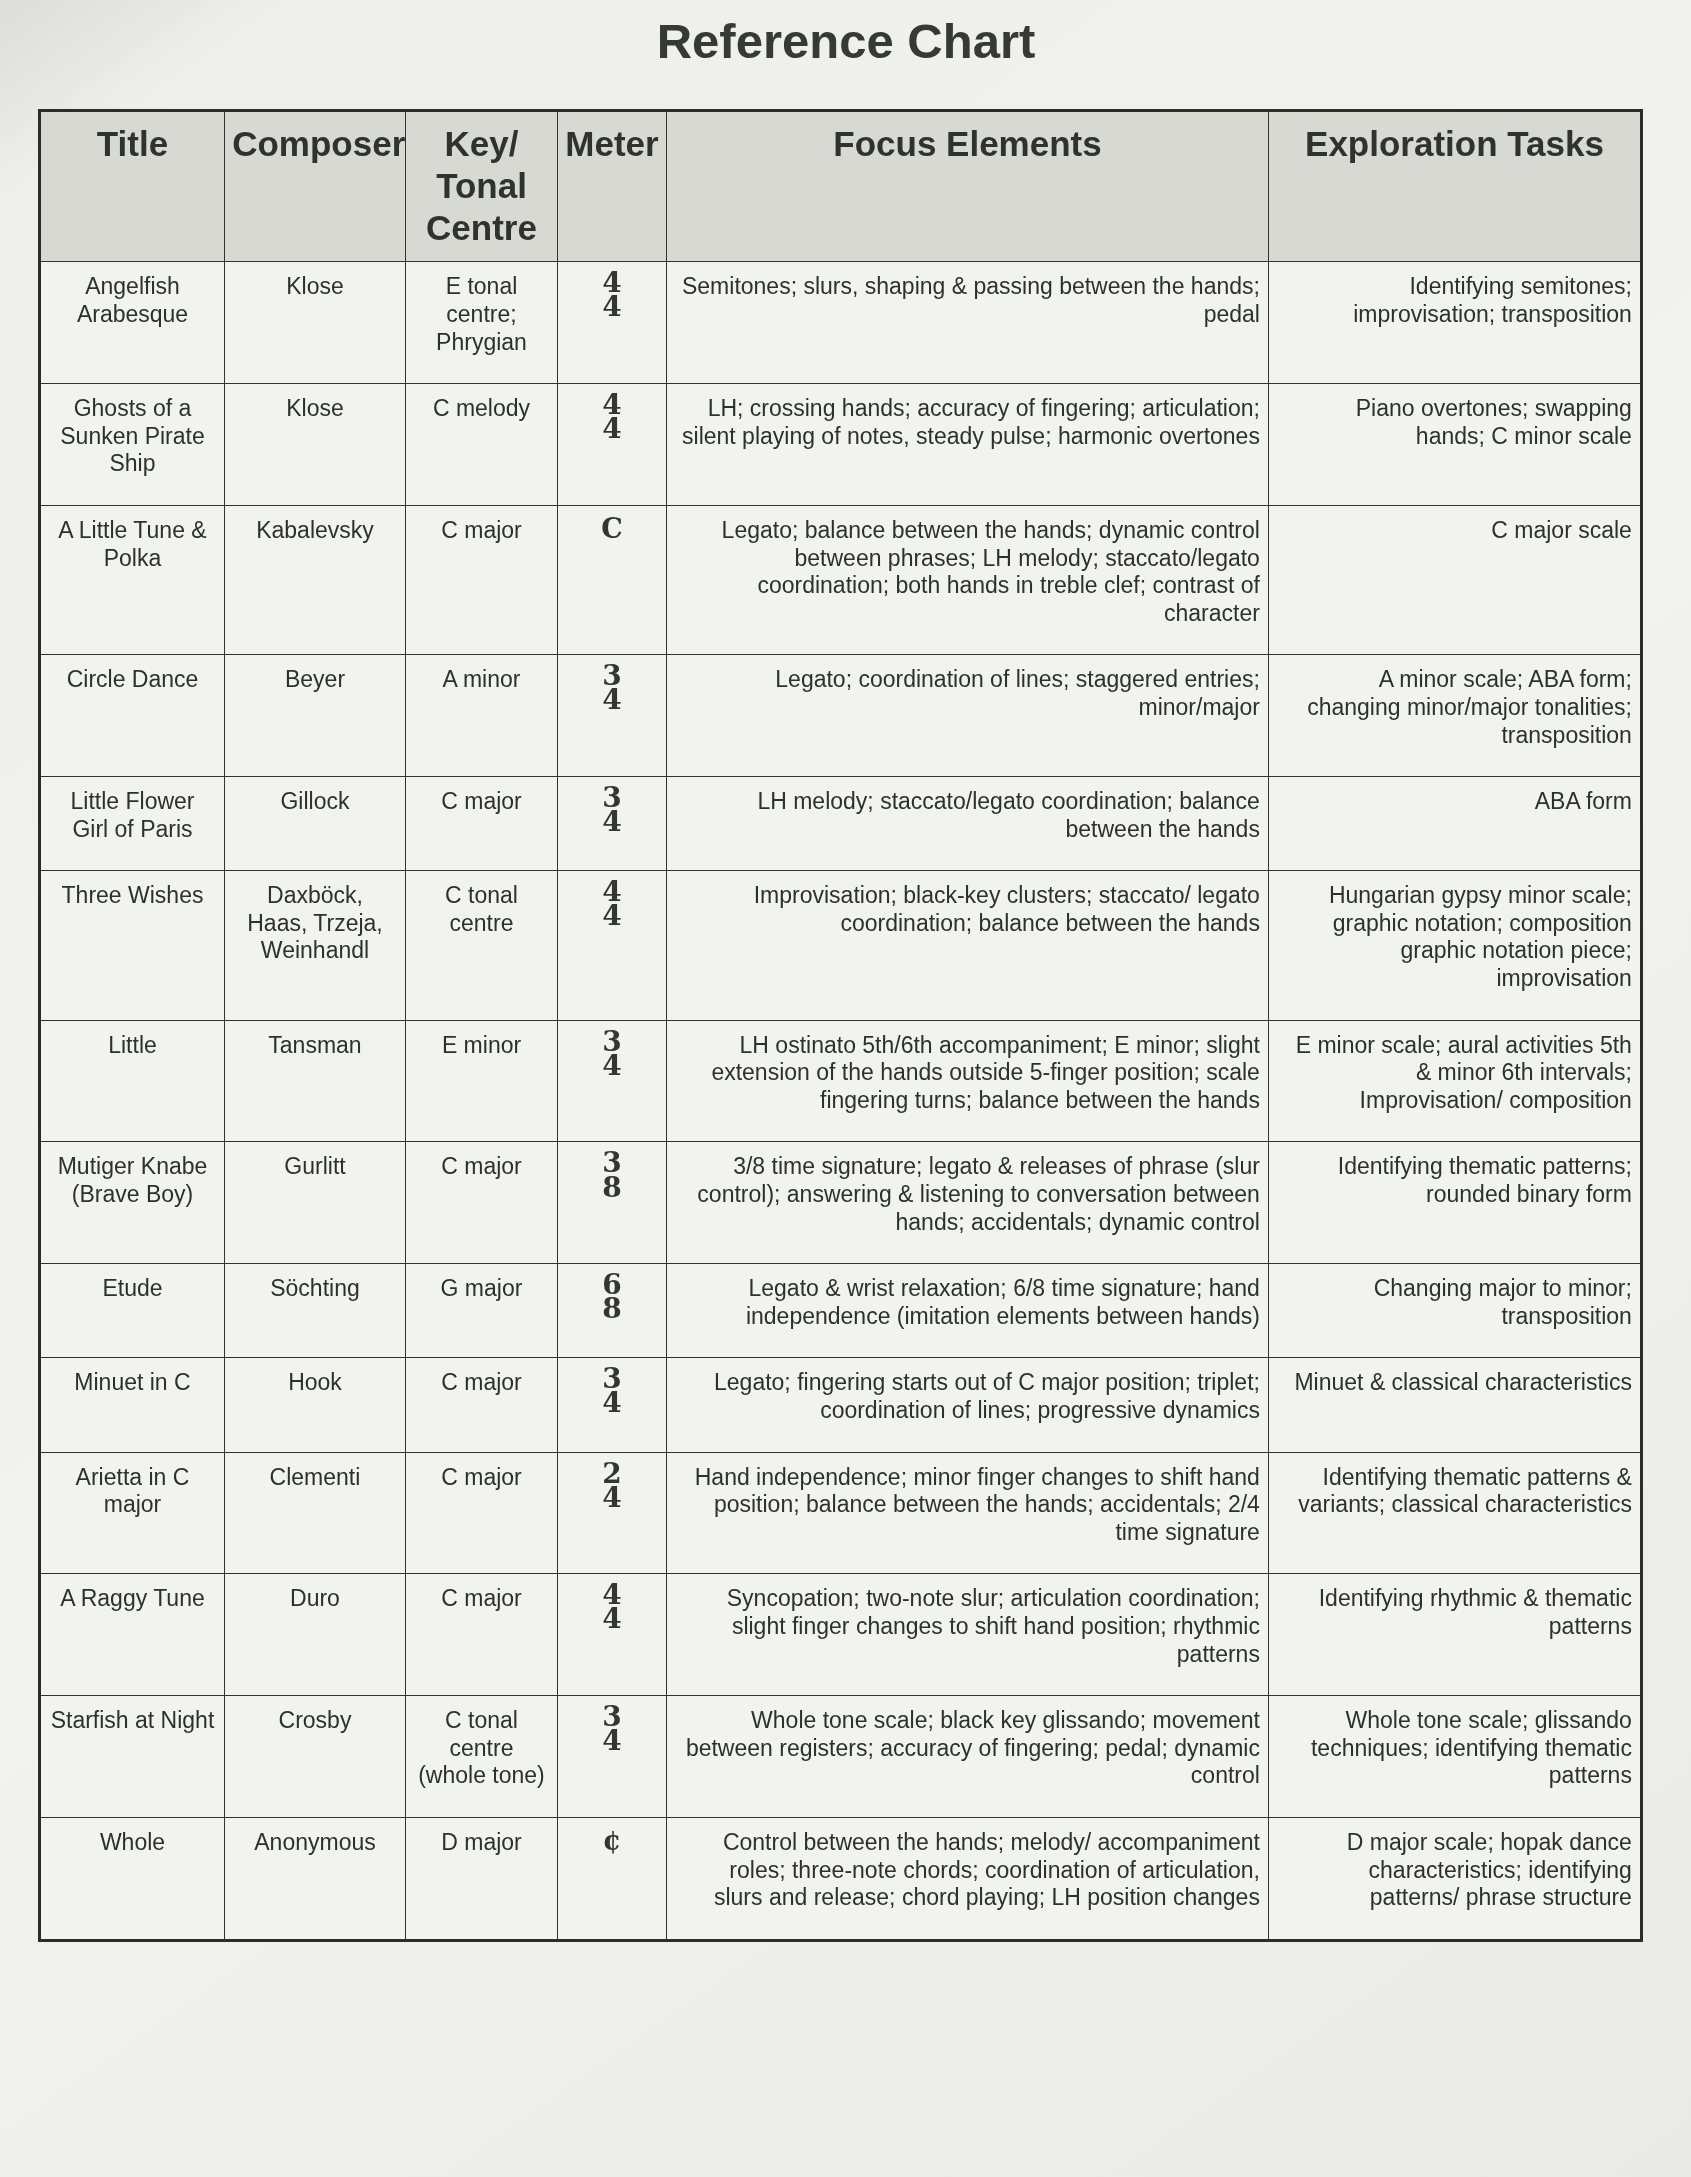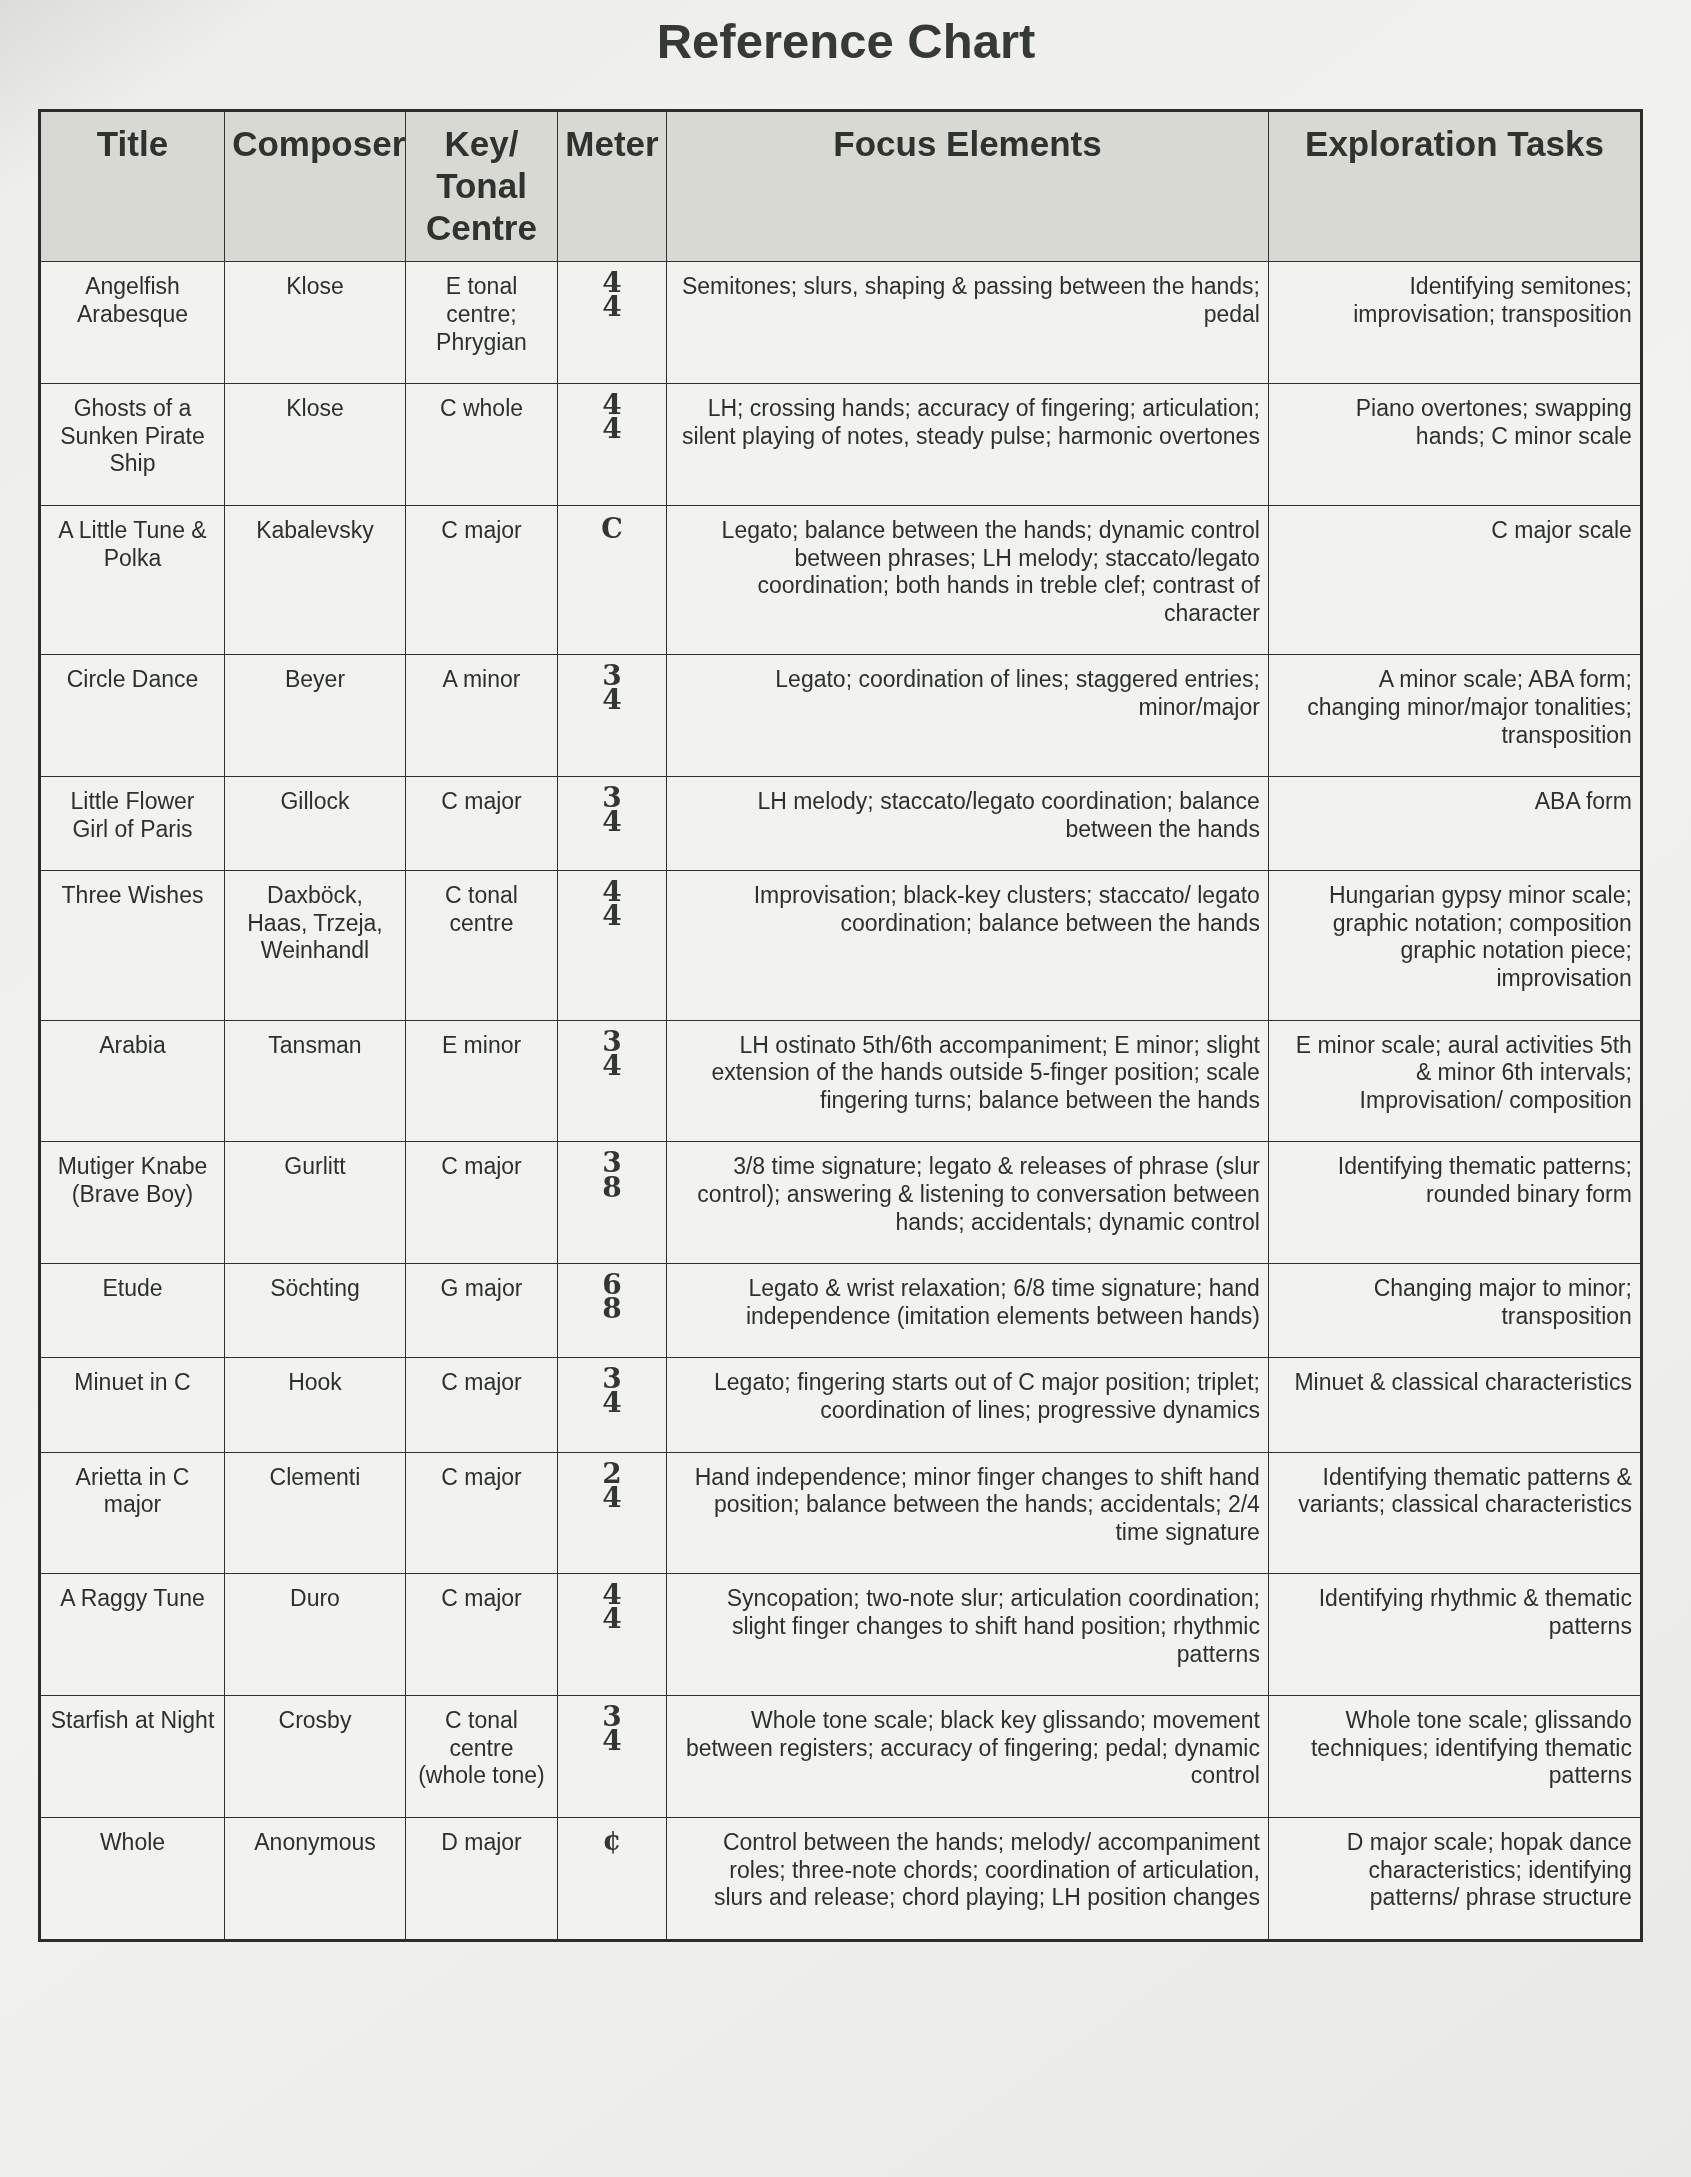--- a/index.html
+++ b/index.html
@@ -115,21 +115,21 @@
               <span class="meter-top">4</span>
               <span class="meter-bottom">4</span>
             </span></td>
     <td class="c-focus">Semitones; slurs, shaping &amp; passing between the hands; pedal</td>
     <td class="c-expl">Identifying semitones; improvisation; transposition</td>
   </tr>
 
   <tr>
     <td class="c-title">Ghosts of a Sunken Pirate Ship</td>
     <td class="c-comp">Klose</td>
-    <td class="c-key">C whole</td>
+    <td class="c-key">C melody</td>
     <td class="c-meter"><span class="meter-frac">
               <span class="meter-top">4</span>
               <span class="meter-bottom">4</span>
             </span></td>
     <td class="c-focus">LH; crossing hands; accuracy of fingering; articulation; silent playing of notes, steady pulse; harmonic overtones</td>
     <td class="c-expl">Piano overtones; swapping hands; C minor scale</td>
   </tr>
 
   <tr>
     <td class="c-title">A Little Tune &amp; Polka</td>
@@ -171,21 +171,21 @@
     <td class="c-key">C tonal centre</td>
     <td class="c-meter"><span class="meter-frac">
               <span class="meter-top">4</span>
               <span class="meter-bottom">4</span>
             </span></td>
     <td class="c-focus">Improvisation; black-key clusters; staccato/ legato coordination; balance between the hands</td>
     <td class="c-expl">Hungarian gypsy minor scale; graphic notation; composition graphic notation piece; improvisation</td>
   </tr>
 
   <tr>
-    <td class="c-title">Arabia</td>
+    <td class="c-title">Little</td>
     <td class="c-comp">Tansman</td>
     <td class="c-key">E minor</td>
     <td class="c-meter"><span class="meter-frac">
               <span class="meter-top">3</span>
               <span class="meter-bottom">4</span>
             </span></td>
     <td class="c-focus">LH ostinato 5th/6th accompaniment; E minor; slight extension of the hands outside 5-finger position; scale fingering turns; balance between the hands</td>
     <td class="c-expl">E minor scale; aural activities 5th &amp; minor 6th intervals; Improvisation/ composition</td>
   </tr>
 

